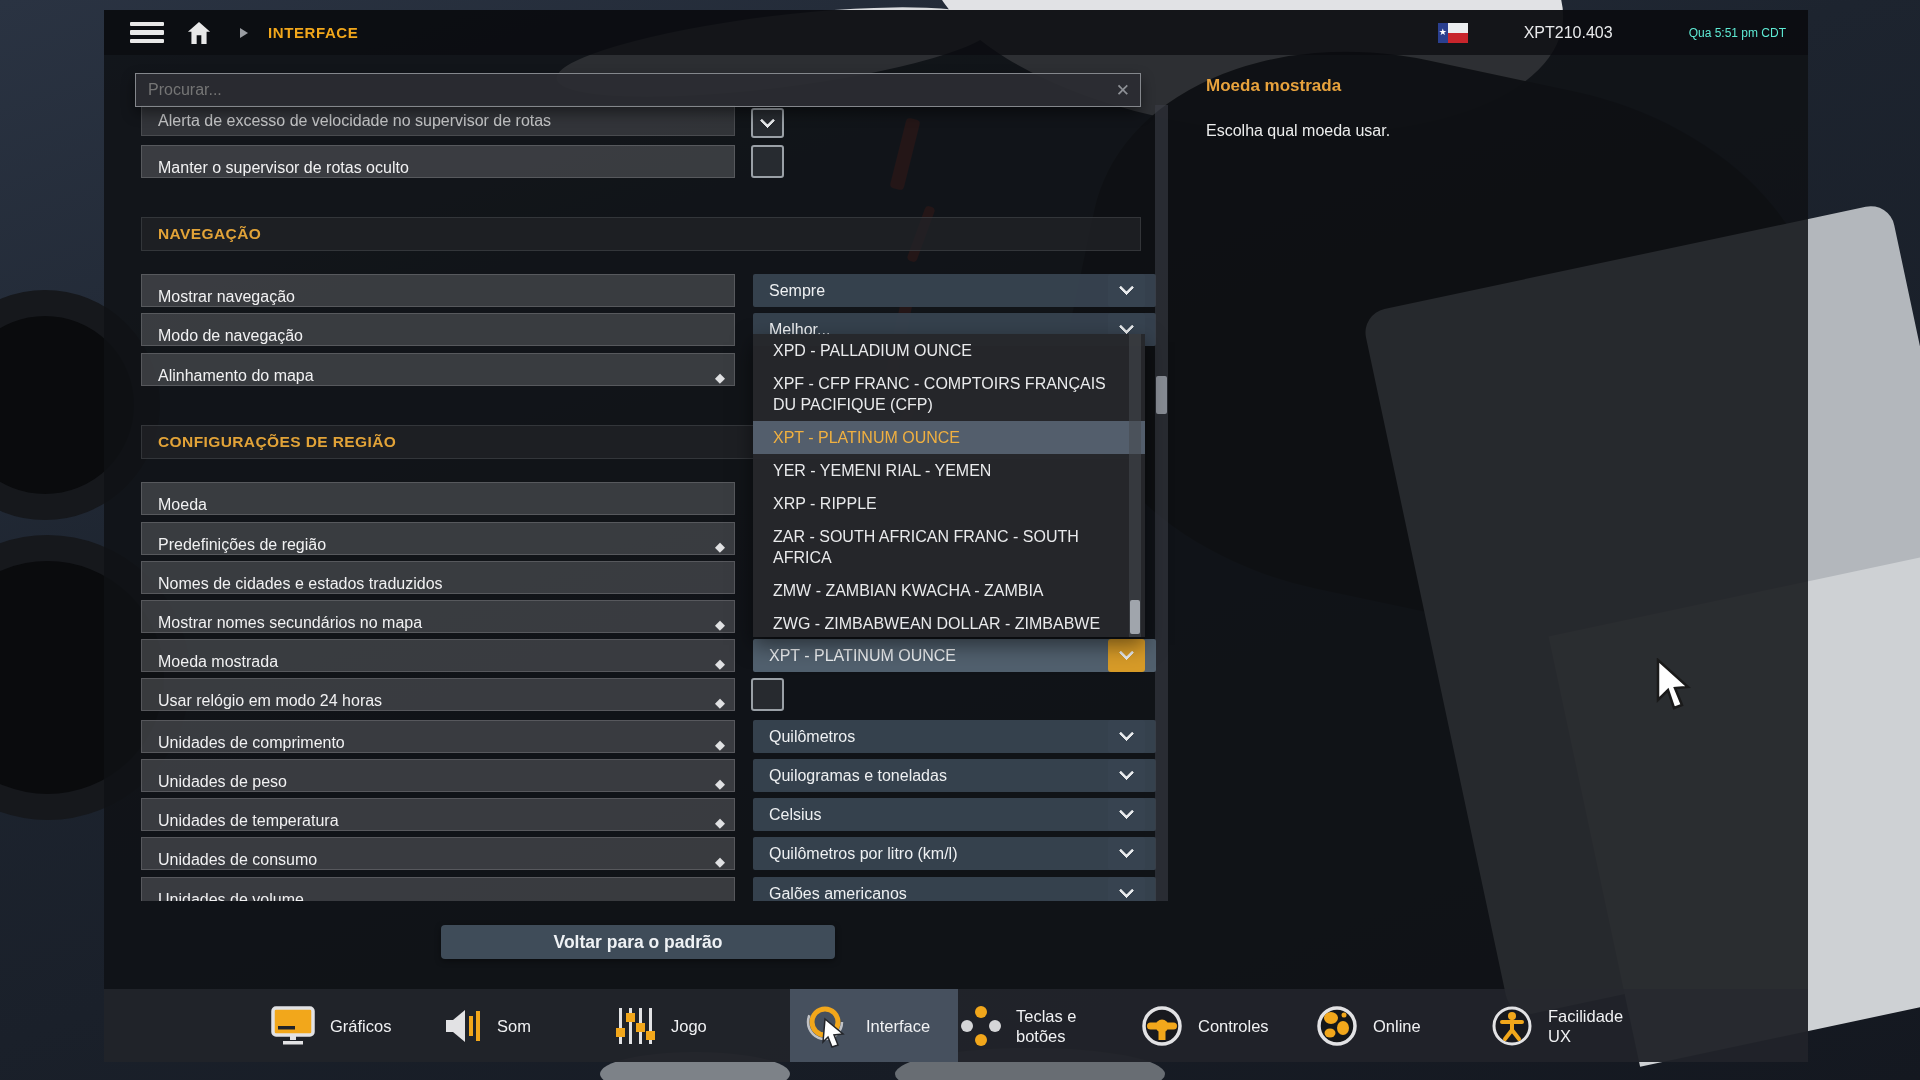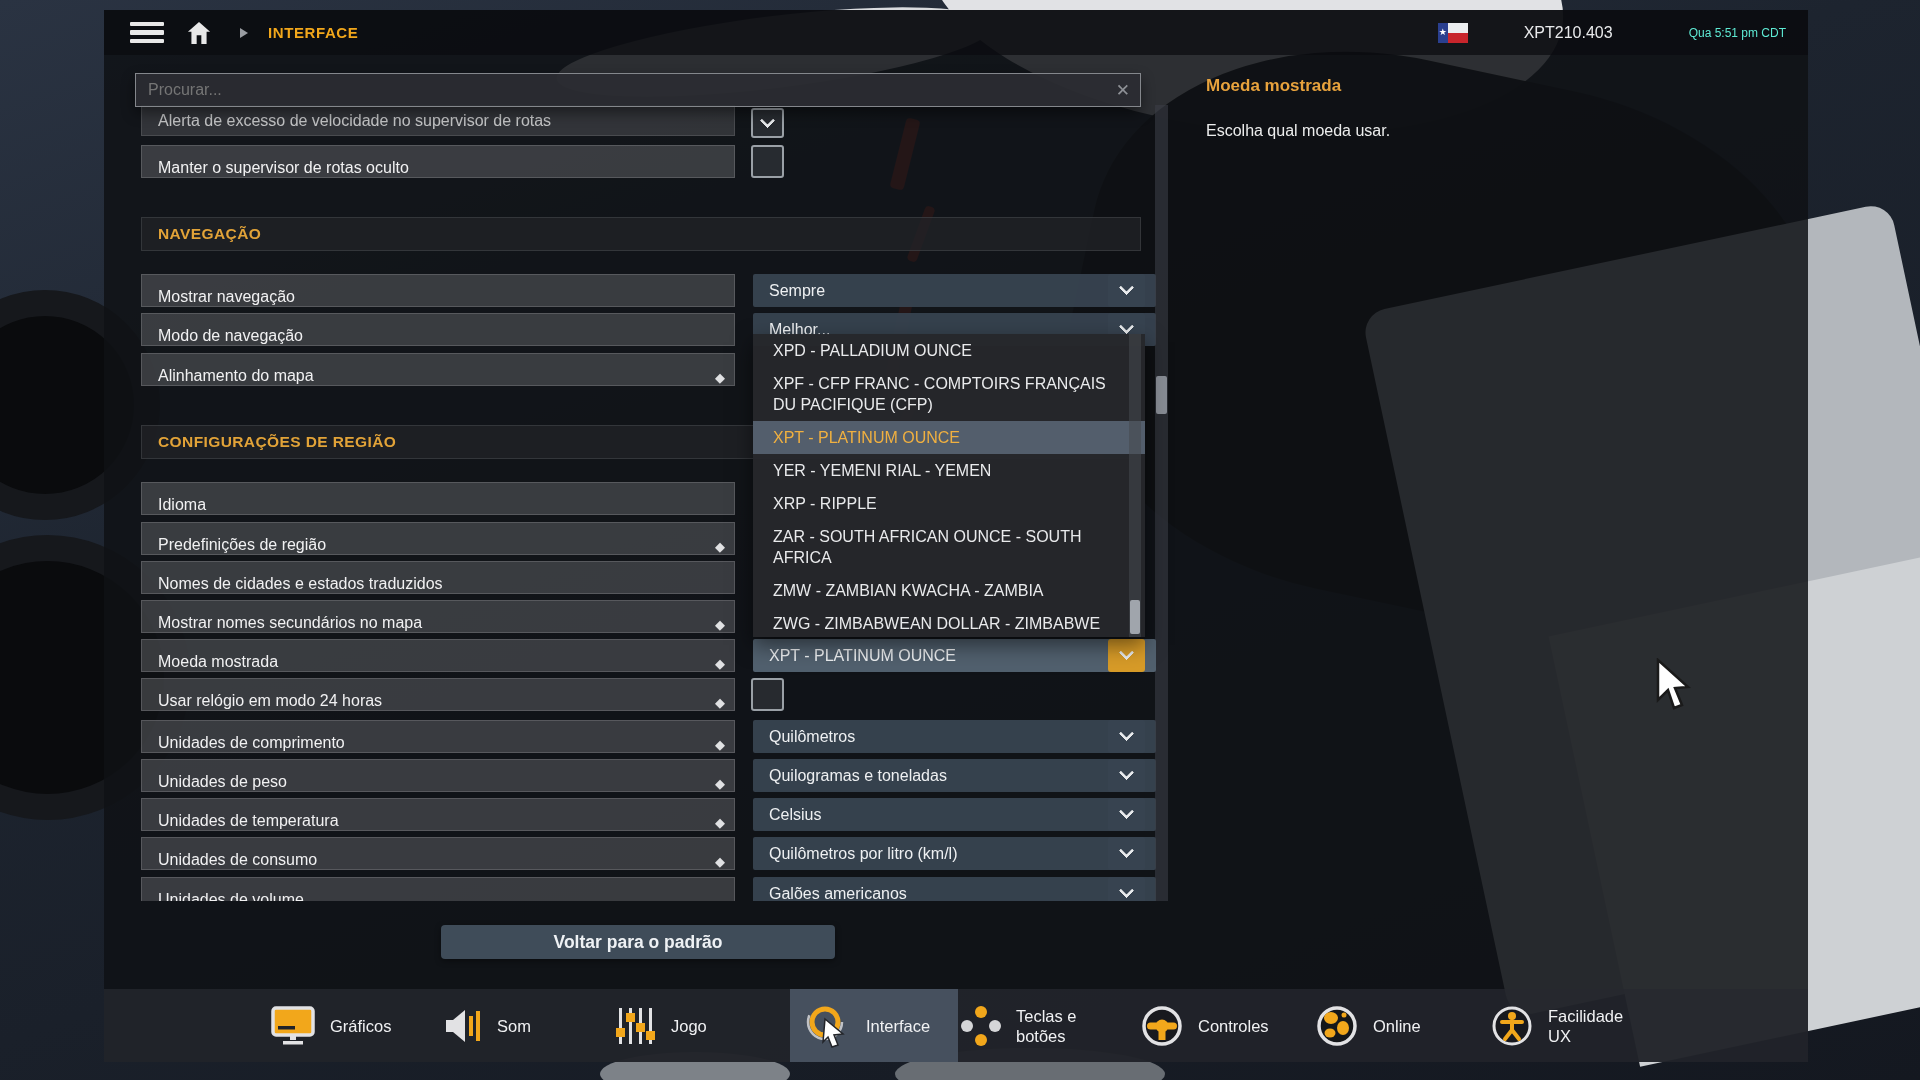--- a/index.html
+++ b/index.html
@@ -195,21 +195,21 @@
     <div class="lrow" style="top:298px">
       <span class="lbl">Alinhamento do mapa</span>
       <span class="dia">◆</span>
     </div>
 
     <div class="shead" style="top:370px">
       <span>CONFIGURAÇÕES DE REGIÃO</span>
     </div>
 
     <div class="lrow" style="top:427px">
-      <span class="lbl">Idioma</span>
+      <span class="lbl">Moeda</span>
     </div>
 
     <div class="lrow" style="top:467px">
       <span class="lbl">Predefinições de região</span>
       <span class="dia">◆</span>
     </div>
 
     <div class="lrow" style="top:506px">
       <span class="lbl">Nomes de cidades e estados traduzidos</span>
     </div>
@@ -289,21 +289,21 @@
     <div class="dbtn" style="top:822px">
         <i class="chev"></i>
       </div>
 
     <div class="popup">
       <div class="pitem">XPD - PALLADIUM OUNCE</div>
       <div class="pitem">XPF - CFP FRANC - COMPTOIRS FRANÇAIS DU PACIFIQUE (CFP)</div>
       <div class="pitem sel">XPT - PLATINUM OUNCE</div>
       <div class="pitem">YER - YEMENI RIAL - YEMEN</div>
       <div class="pitem">XRP - RIPPLE</div>
-      <div class="pitem">ZAR - SOUTH AFRICAN OUNCE - SOUTH AFRICA</div>
+      <div class="pitem">ZAR - SOUTH AFRICAN FRANC - SOUTH AFRICA</div>
       <div class="pitem">ZMW - ZAMBIAN KWACHA - ZAMBIA</div>
       <div class="pitem">ZWG - ZIMBABWEAN DOLLAR - ZIMBABWE</div>
       <div class="ptrack">
           <div class="pthumb"></div>
         </div>
     </div>
 
     <div class="track">
       <div class="thumb"></div>
     </div>

